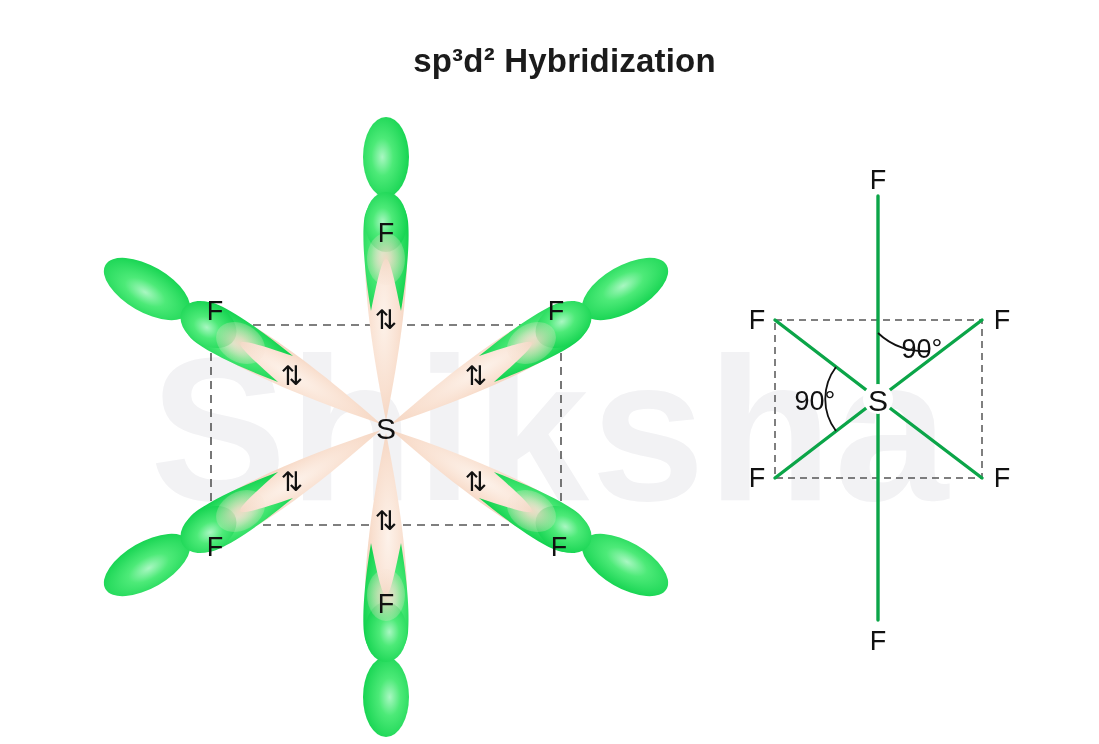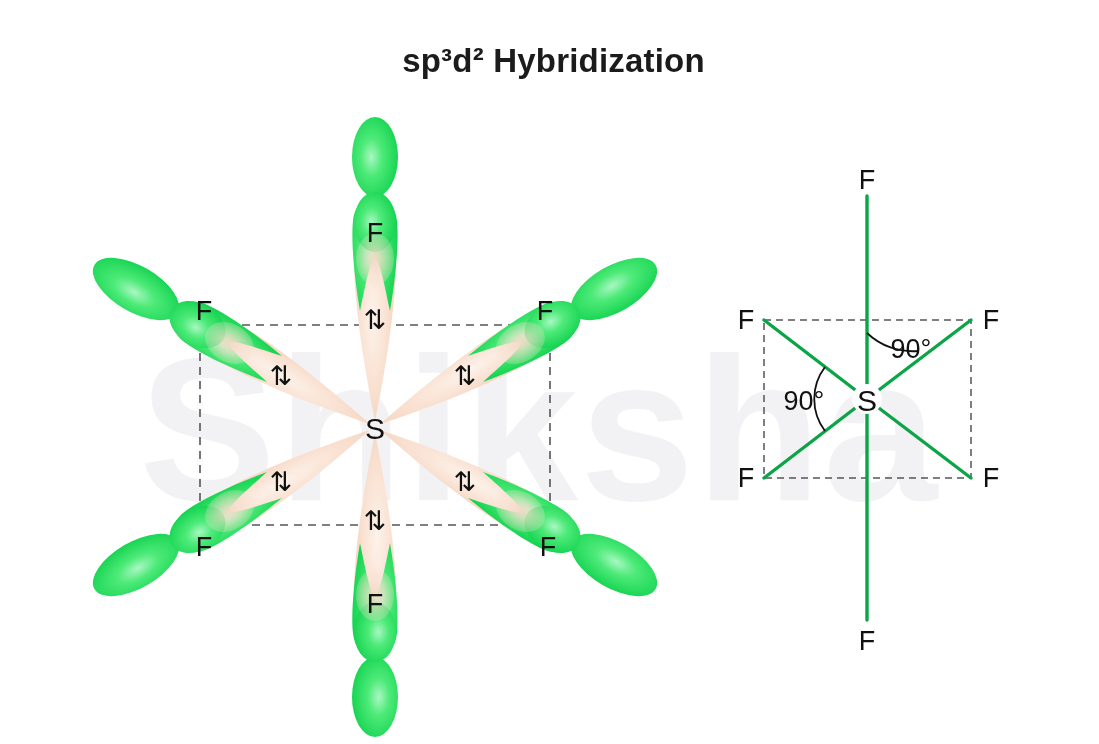--- a/index.html
+++ b/index.html
@@ -11,21 +11,21 @@
   body {
     width: 1099px;
     height: 744px;
     position: relative;
     overflow: hidden;
     font-family: "Liberation Sans", sans-serif;
     color: #111111;
   }
   #stage {
     position: absolute;
-    left: 4px; top: 0;
+    left: 15px; top: 0;
     width: 926px;
     height: 744px;
     padding-left: 28px;
   }
   #page-title {
     position: absolute;
     left: 0;
     top: 42px;
     width: 1099px;
     text-align: center;

